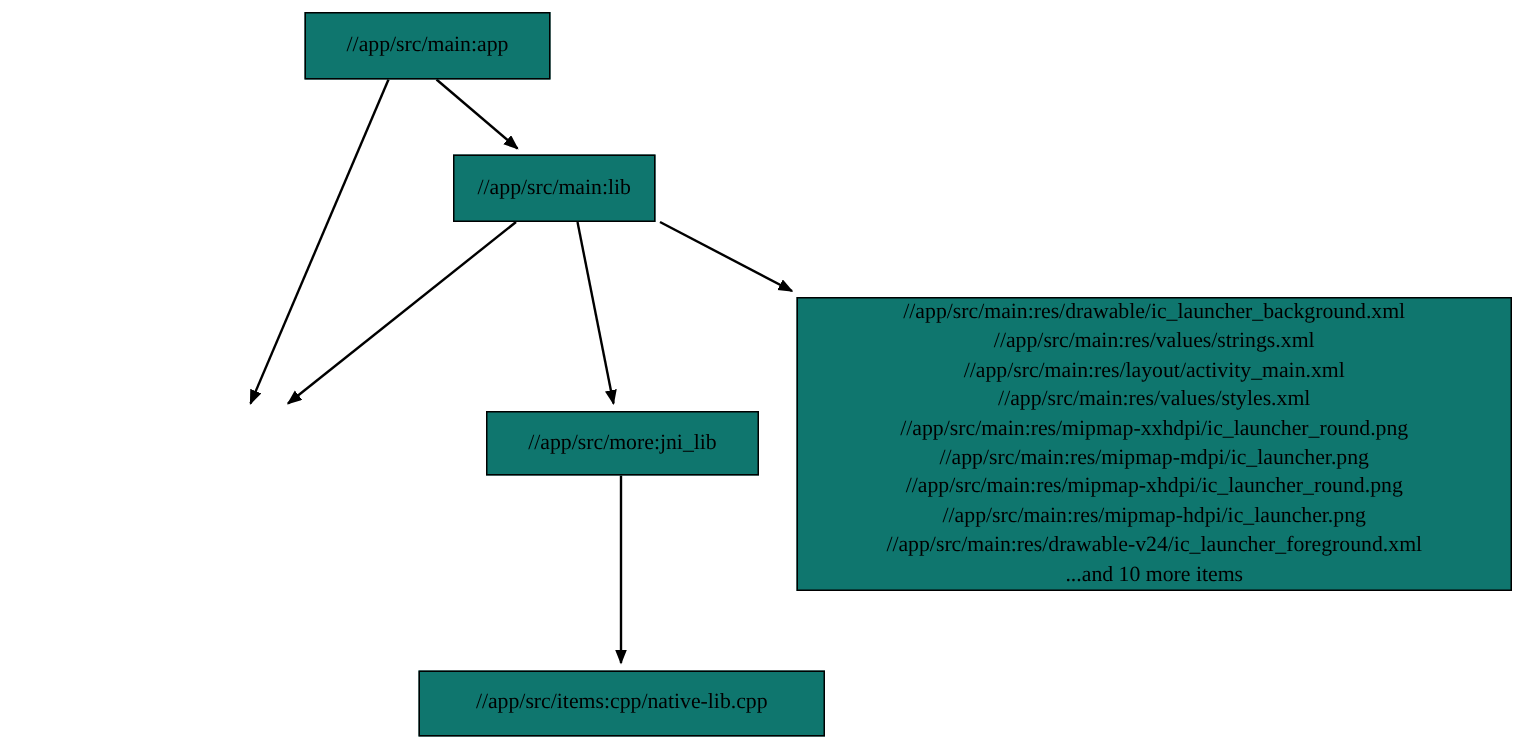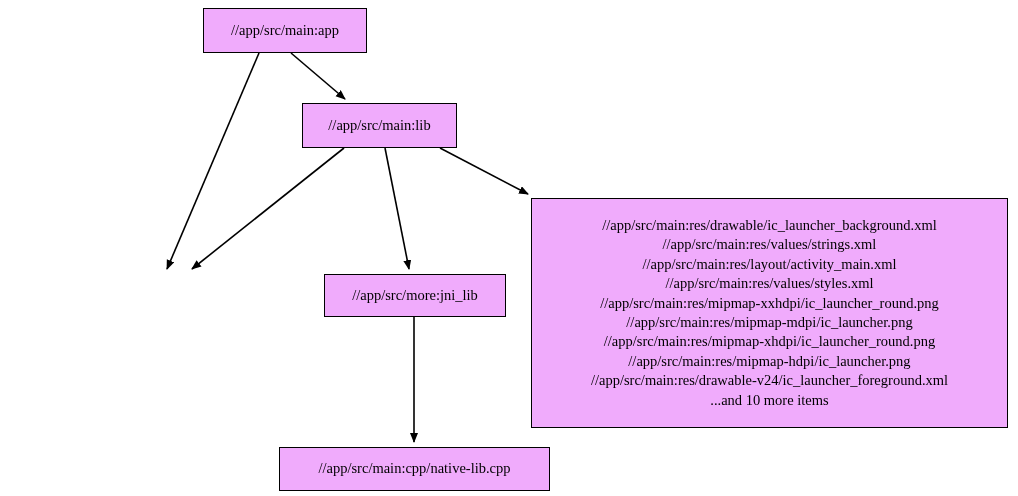--- a/index.html
+++ b/index.html
@@ -28,42 +28,42 @@
     left: 0;
     top: 0;
     width: 1018px;
     height: 496px;
     pointer-events: none;
   }
   .node {
     position: absolute;
     box-sizing: border-box;
     border: 1px solid #000000;
-    background: #f0abfc;
+    background: #0f766e;
     display: flex;
     align-items: center;
     justify-content: center;
     text-align: center;
     font-size: 14.5px;
     line-height: 19.4px;
     white-space: pre;
     color: #000000;
   }
   .node-label {
     display: block;
     white-space: pre;
     text-align: center;
   }
 
   
   #node-app        { left: 203px; top: 8px;   width: 164px; height: 45px; }
-  #node-lib        { left: 302px; top: 103px; width: 155px; height: 45px; }
+  #node-lib        { left: 302px; top: 103px; width: 135px; height: 45px; }
   #node-manifest   { left: 4px;   top: 274px; width: 300px; height: 43px; }
   #node-jni        { left: 324px; top: 274px; width: 182px; height: 43px; }
-  #node-res        { left: 531px; top: 198px; width: 477px; height: 230px;
+  #node-res        { left: 531px; top: 198px; width: 477px; height: 196px;
                      align-items: center; }
   #node-cpp        { left: 279px; top: 447px; width: 271px; height: 44px; }
 </style>
 </head>
 <body>
 
 <div id="graph-canvas">
 
   <svg class="edge-layer" width="1018" height="496" viewBox="0 0 1018 496" xmlns="http://www.w3.org/2000/svg">
     <defs>
@@ -117,16 +117,16 @@
 //app/src/main:res/values/styles.xml
 //app/src/main:res/mipmap-xxhdpi/ic_launcher_round.png
 //app/src/main:res/mipmap-mdpi/ic_launcher.png
 //app/src/main:res/mipmap-xhdpi/ic_launcher_round.png
 //app/src/main:res/mipmap-hdpi/ic_launcher.png
 //app/src/main:res/drawable-v24/ic_launcher_foreground.xml
 ...and 10 more items</span>
   </div>
 
   <div class="node" id="node-cpp">
-    <span class="node-label">//app/src/main:cpp/native-lib.cpp</span>
+    <span class="node-label">//app/src/items:cpp/native-lib.cpp</span>
   </div>
 
 </div>
 
 </body></html>

